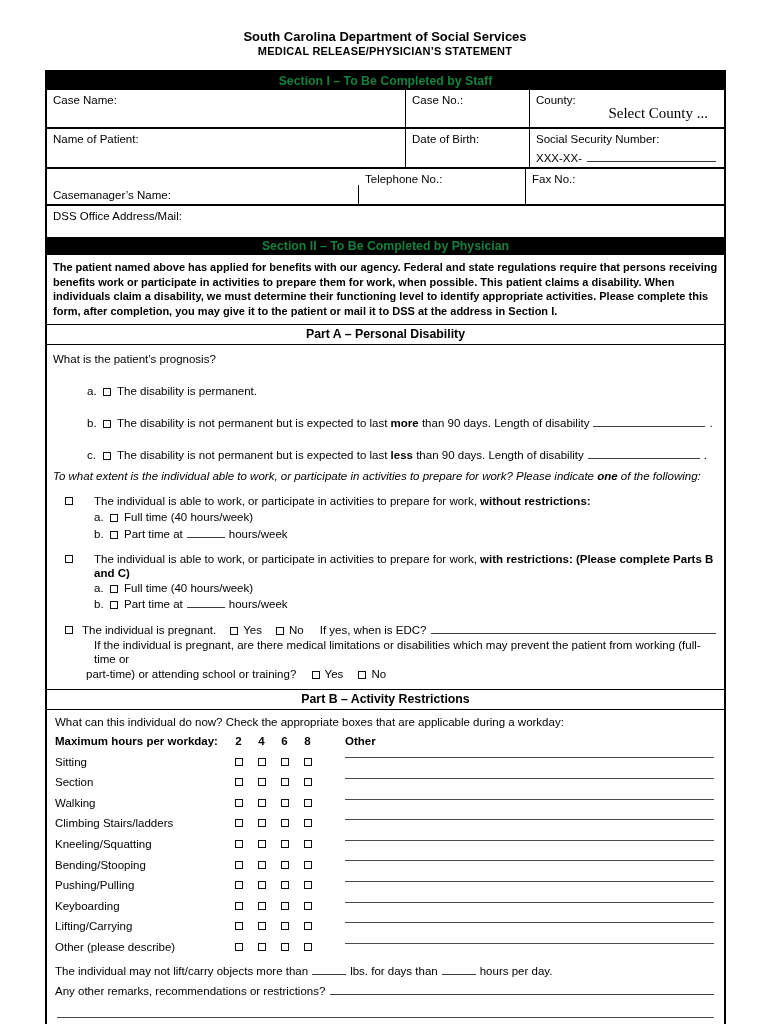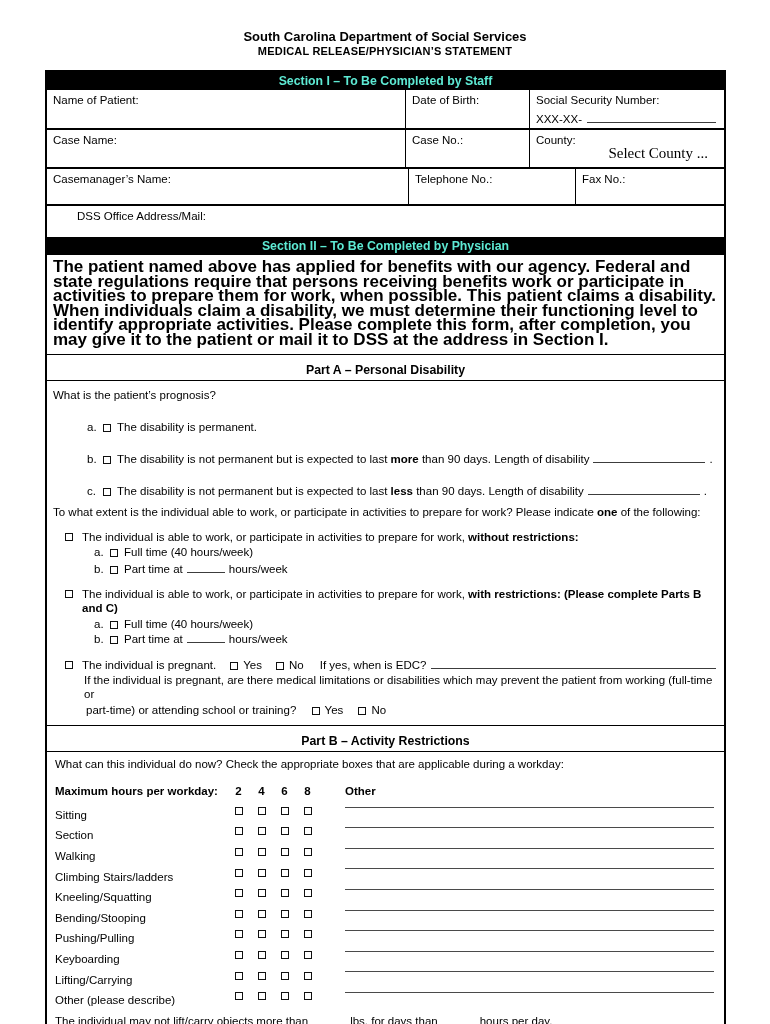--- a/index.html
+++ b/index.html
@@ -11,80 +11,80 @@
   }
   .titles { margin-top: 29px; text-align: center; }
   .subtitle { font-size: 13px; font-weight: bold; }
   .title { font-size: 11px; font-weight: bold; margin-top: 1px; letter-spacing: 0.2px; }
 
   .formbox {
     width: 681px; margin: 13px auto 0 45px;
     border: 2px solid #000;
   }
   .bar {
-    background: #000; color: #5eead4; text-align: center;
+    background: #000; color: #15803d; text-align: center;
     font-weight: bold; font-size: 12.3px; height: 18px; line-height: 18px;
   }
   
   .s1row { display: flex; border-bottom: 2px solid #000; }
-  .s1row.last { border-bottom: 0; padding-left: 24px; }
+  .s1row.last { border-bottom: 0; }
   .cell { padding: 4px 6px; position: relative; }
   .vr { border-right: 1.5px solid #000; }
   .r12 .c1 { width: 359px; }
   .r12 .c2 { width: 124px; }
   .r12 .c3 { flex: 1; }
-  .r3 .c1 { width: 362px; }
+  .r3 .c1 { width: 312px; margin-top: 16px; }
   .r3 .c2 { width: 167px; }
   .r3 .c3 { flex: 1; }
   .h42 { height: 40px; } .h41 { height: 39px; } .h39 { height: 37px; } .h33 { height: 31px; }
   .ssnline { display: flex; align-items: baseline; margin-top: 7px; }
   .county-select {
     position: absolute; right: 16px; bottom: 5px;
     font-family: "Liberation Serif", serif; font-size: 15px;
   }
   
   .bl { display: inline-block; height: 10px; border-bottom: 1px solid #3c3c3c; vertical-align: baseline; margin: 0 4px; }
   .flexline { flex: 1 1 auto; margin: 0 2px 0 5px; }
   .w34 { width: 34px; } .w112 { width: 112px; } .w38 { width: 38px; }
   
   .cb {
     display: inline-block; width: 8px; height: 8px;
     border: 1.2px solid #101010; background: #fff; vertical-align: -1px;
   }
   
-  .intro { padding: 5px 6px 6px; font-weight: bold; line-height: 14.6px; font-size: 17px; }
+  .intro { padding: 5px 6px 6px; font-weight: bold; line-height: 14.6px; font-size: 11px; }
   .phdr {
     border-top: 1.5px solid #000; border-bottom: 1.5px solid #000;
-    text-align: center; font-weight: bold; font-size: 12.3px; padding: 8px 0 3px;
+    text-align: center; font-weight: bold; font-size: 12.3px; padding: 2px 0 3px;
   }
   
   .pa { padding: 5px 6px 8px; line-height: 14px; }
   .qline { margin: 2px 0 2px; }
   .prog-opt { margin-left: 34px; margin-top: 18px; }
   .letter { display: inline-block; width: 15px; }
   .prog-opt .cb { margin: 0 6px 0 1px; }
-  .main-opt { margin-top: 11px; display: flex; align-items: baseline; }
+  .main-opt { margin-top: 11px; display: flex; align-items: baseline; gap: 12px; }
   .main-opt .cb { margin: 2px 9px 0 12px; flex: 0 0 auto; }
   .main-text { flex: 1 1 auto; }
   .sub-opt { margin-left: 41px; margin-top: 1.5px; }
   .sub-opt .cb { margin: 0 6px 0 1px; }
   .sub-b { margin-top: 3px; }
-  .q2 { margin-top: 7px; }
+  .q2 { margin-top: 7px; font-style: italic; }
   .preg-row { display: flex; align-items: baseline; margin-top: 12px; }
   .preg-row .cb.lead { margin: 2px 9px 0 12px; flex: 0 0 auto; }
   .yn { margin-left: 14px; white-space: nowrap; }
   .yn .cb { margin-right: 5px; }
   .edc-label { margin-left: 16px; white-space: nowrap; }
-  .cont { margin-left: 31px; margin-top: 1px; }
+  .cont { margin-left: 41px; margin-top: 1px; }
   .cont2 { margin-left: 33px; margin-top: 1.5px; }
   .cont2 .yn { margin-left: 12px; }
   
   .pb { padding: 6px 8px 4px; }
   .bhdr { display: flex; align-items: baseline; margin: 7px 0 4px; font-weight: bold; }
-  .alab { width: 172px; flex: 0 0 auto; margin-top: 8px; }
+  .alab { width: 172px; flex: 0 0 auto; }
   .hcell { width: 23px; flex: 0 0 auto; text-align: center; }
   .ogap { width: 26px; flex: 0 0 auto; }
   .act-row { display: flex; align-items: center; height: 20.6px; }
   .ccell { width: 23px; flex: 0 0 auto; text-align: center; line-height: 0; }
   .rowline { flex: 1 1 auto; height: 0; border-bottom: 1px solid #4a4a4a; margin: 6px 2px 0 26px; align-self: baseline; }
   .lift-row { margin-top: 8px; }
   .remarks-row { display: flex; align-items: baseline; margin-top: 8px; }
   .extra-line { height: 0; border-bottom: 1px solid #4a4a4a; margin: 20px 2px 10px 2px; }
   b { font-weight: bold; }
 </style>
@@ -93,46 +93,46 @@
 
 <div class="titles">
   <div class="subtitle">South Carolina Department of Social Services</div>
   <div class="title">MEDICAL RELEASE/PHYSICIAN’S STATEMENT</div>
 </div>
 
 <div class="formbox">
 
   <div class="bar">Section I – To Be Completed by Staff</div>
 
+  <div class="s1row r12 h41">
+    <div class="cell c1 vr">
+      <span>Case Name:</span>
+    </div>
+    <div class="cell c2 vr">
+      <span>Case No.:</span>
+    </div>
+    <div class="cell c3">
+      <span>County:</span>
+      <span class="county-select">Select County ...</span>
+    </div>
+  </div>
+
   <div class="s1row r12 h42">
     <div class="cell c1 vr">
       <span>Name of Patient:</span>
     </div>
     <div class="cell c2 vr">
       <span>Date of Birth:</span>
     </div>
     <div class="cell c3">
       <span>Social Security Number:</span>
       <div class="ssnline">
         <span>XXX-XX-</span>
         <span class="bl flexline"></span>
       </div>
-    </div>
-  </div>
-
-  <div class="s1row r12 h41">
-    <div class="cell c1 vr">
-      <span>Case Name:</span>
-    </div>
-    <div class="cell c2 vr">
-      <span>Case No.:</span>
-    </div>
-    <div class="cell c3">
-      <span>County:</span>
-      <span class="county-select">Select County ...</span>
     </div>
   </div>
 
   <div class="s1row r3 h39">
     <div class="cell c1 vr">
       <span>Casemanager’s Name:</span>
     </div>
     <div class="cell c2 vr">
       <span>Telephone No.:</span>
     </div>

